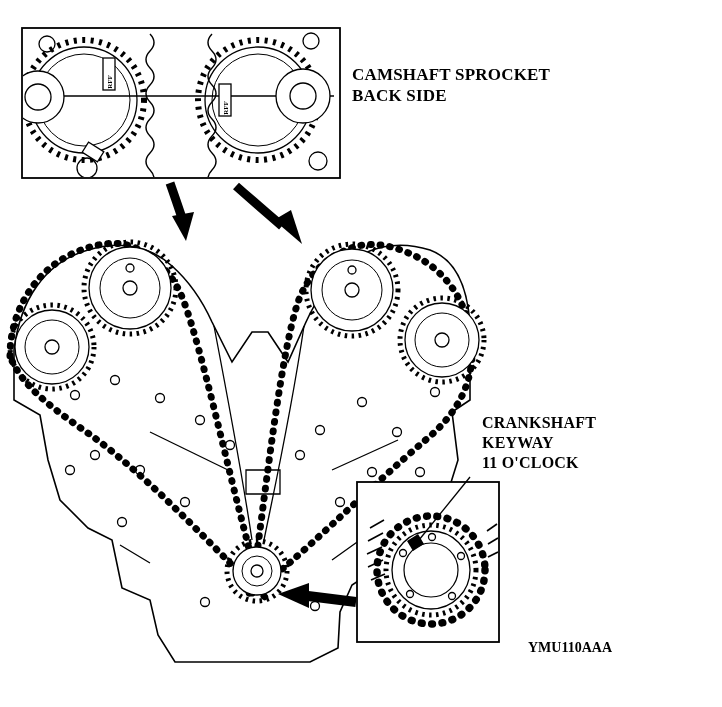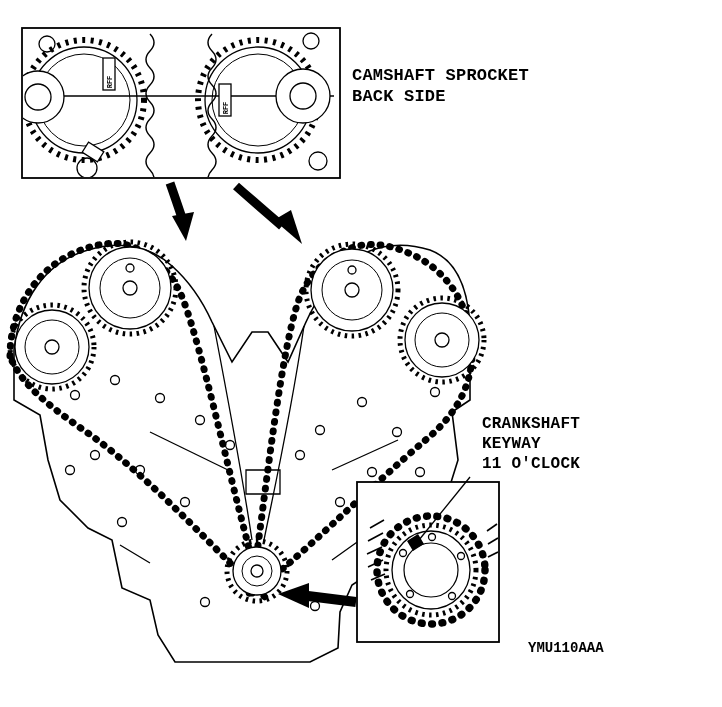--- a/index.html
+++ b/index.html
@@ -1,20 +1,20 @@
 <!DOCTYPE html>
 <html><head>
 <meta charset="utf-8">
 <style>
   html,body{margin:0;padding:0;background:#fff;}
   #stage{
     position:relative;
     width:722px;height:707px;
     background:#fff;
-    font-family:Liberation Mono, monospace;
+    font-family:Liberation Serif, serif;
     overflow:hidden;
   }
   svg{display:block;}
   text{fill:#000;}
   .lbl{font-weight:bold;font-size:17px;letter-spacing:0.2px;}
   .lbl2{font-weight:bold;font-size:16px;letter-spacing:0.2px;}
   .code{font-weight:bold;font-size:14px;}
   .rff{font-size:7px;font-weight:bold;}
   .ln{stroke:#000;fill:none;}
   .thin{stroke-width:1.3;}

